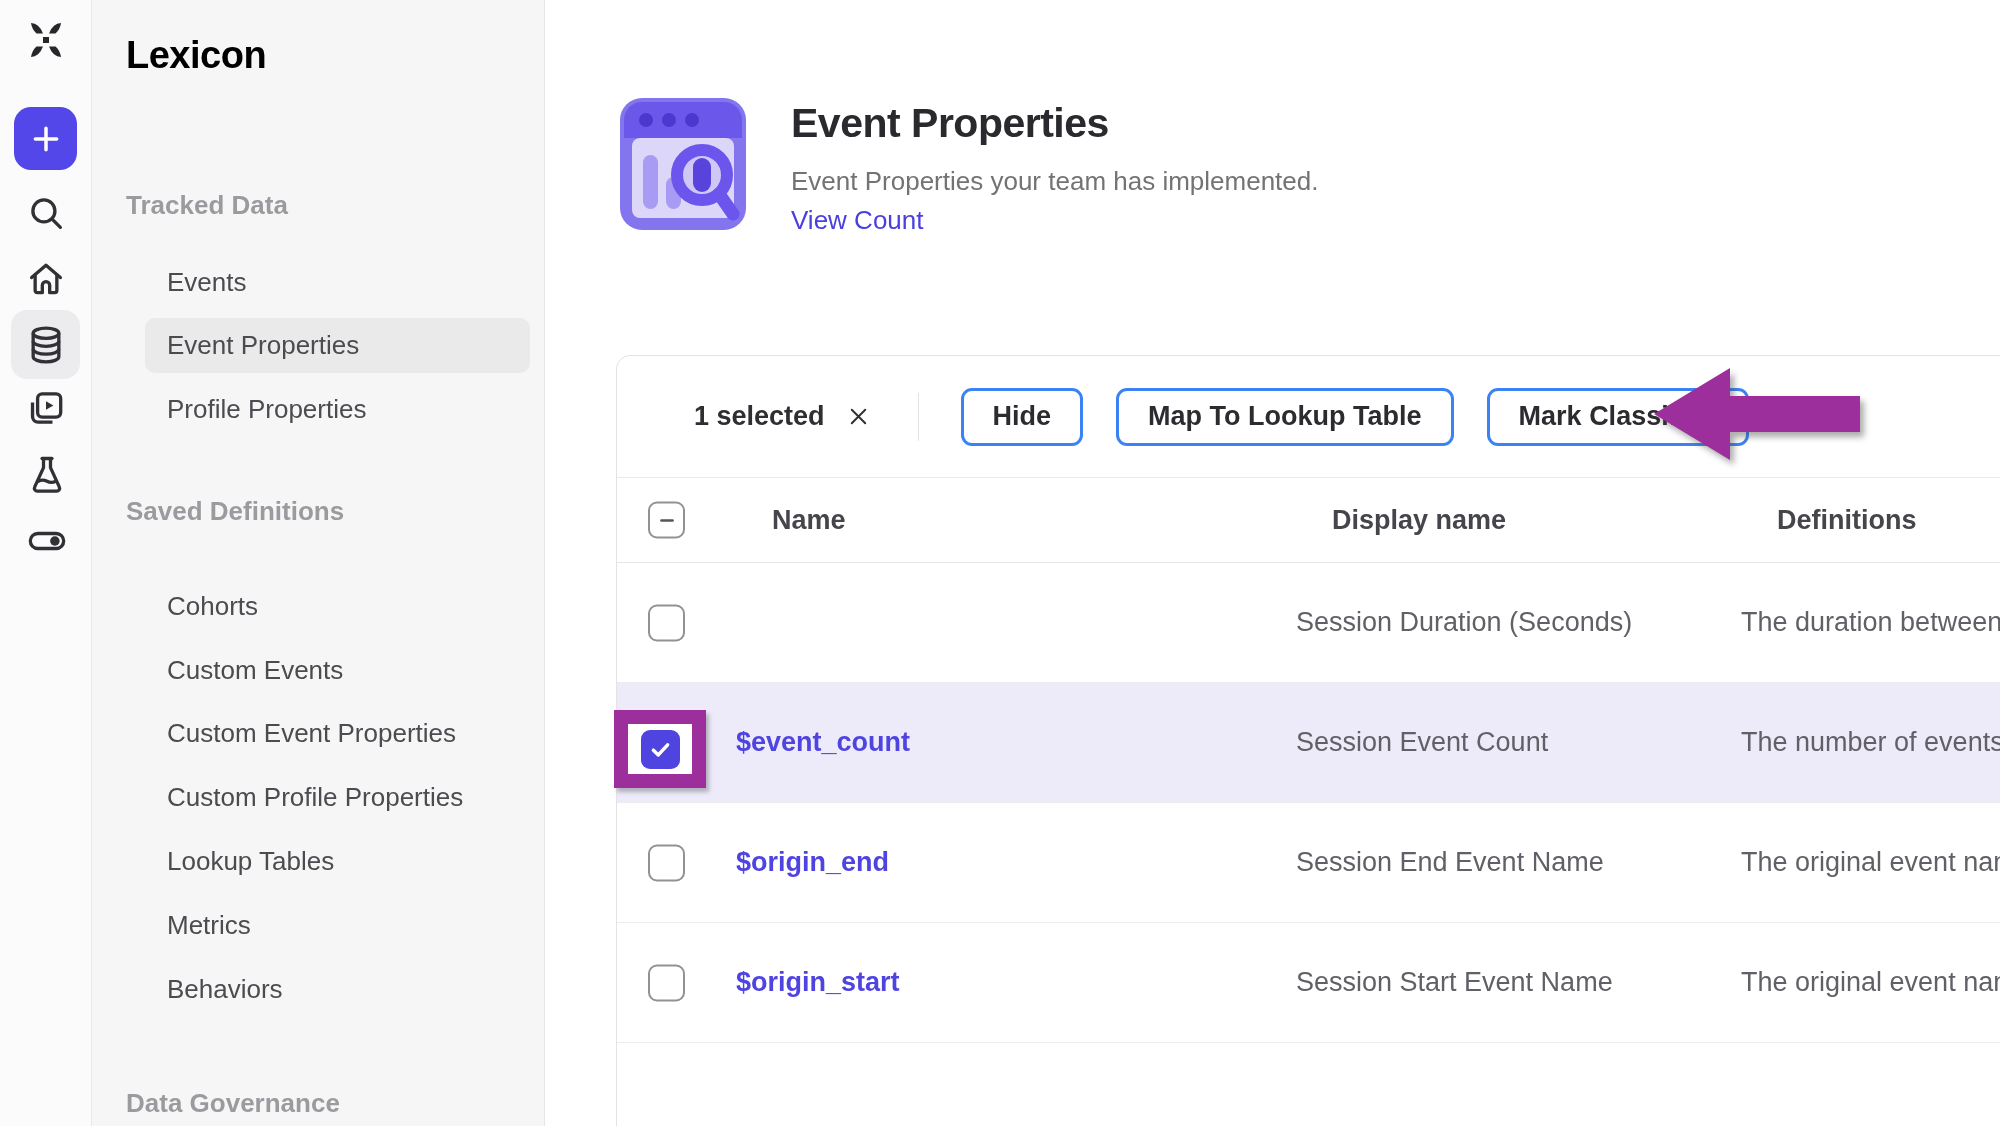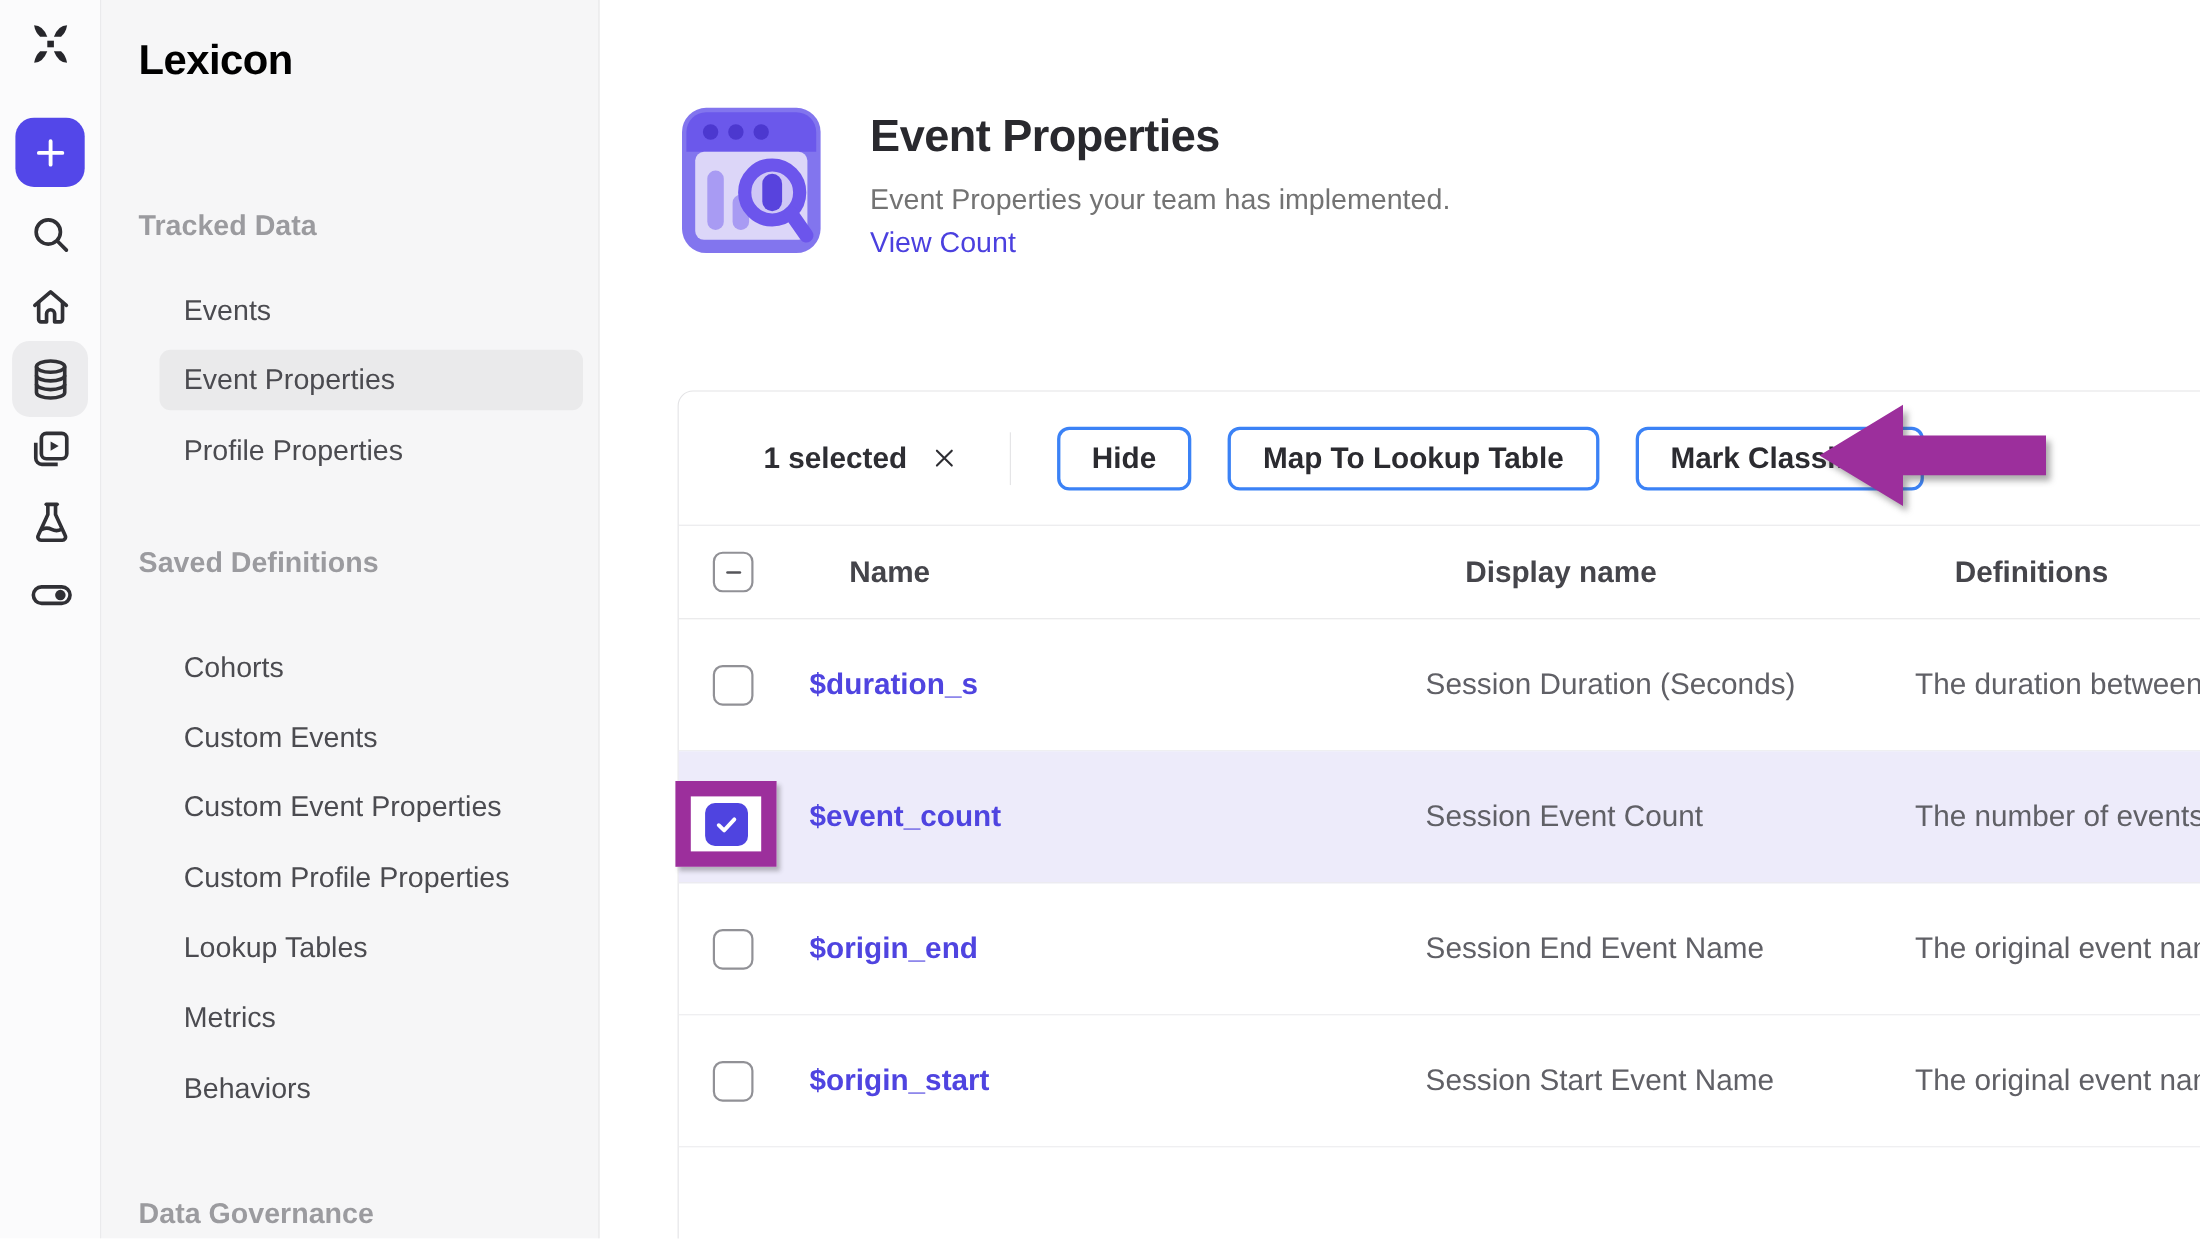--- a/index.html
+++ b/index.html
@@ -243,21 +243,20 @@
           <path d="M6.8 12 H17.2" stroke="#55555a" stroke-width="2.2" stroke-linecap="round"></path>
         </svg>
     </div>
     <div class="th col-name">Name</div>
     <div class="th col-display">Display name</div>
     <div class="th col-desc">Definitions</div>
   </div>
 
   <div class="trow">
     <div class="cb"></div>
-    <div class="td name-cell col-name">$duration_s</div>
     <div class="td col-display">Session Duration (Seconds)</div>
     <div class="td col-desc">The duration between</div>
   </div>
 
   <div class="trow selected">
     <div class="td name-cell col-name">$event_count</div>
     <div class="td col-display">Session Event Count</div>
     <div class="td col-desc">The number of events</div>
   </div>
 

